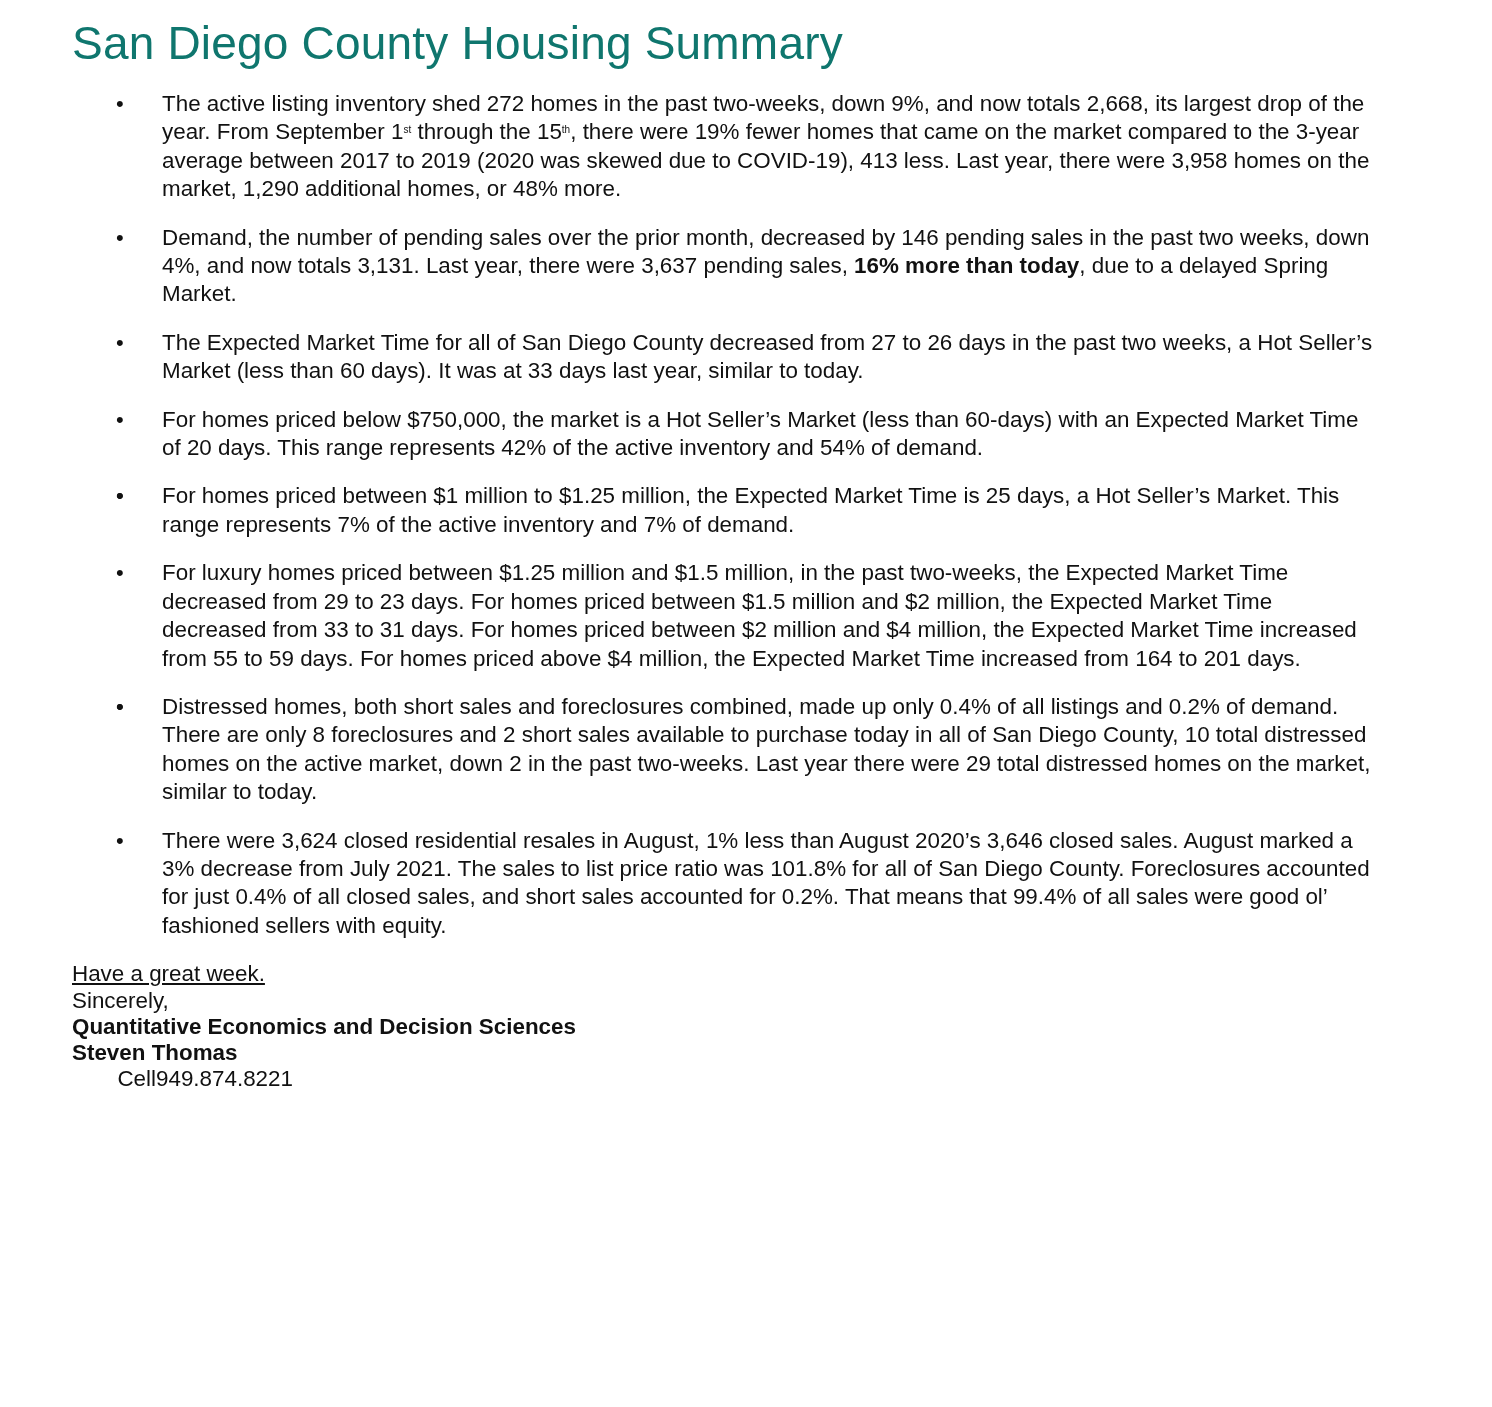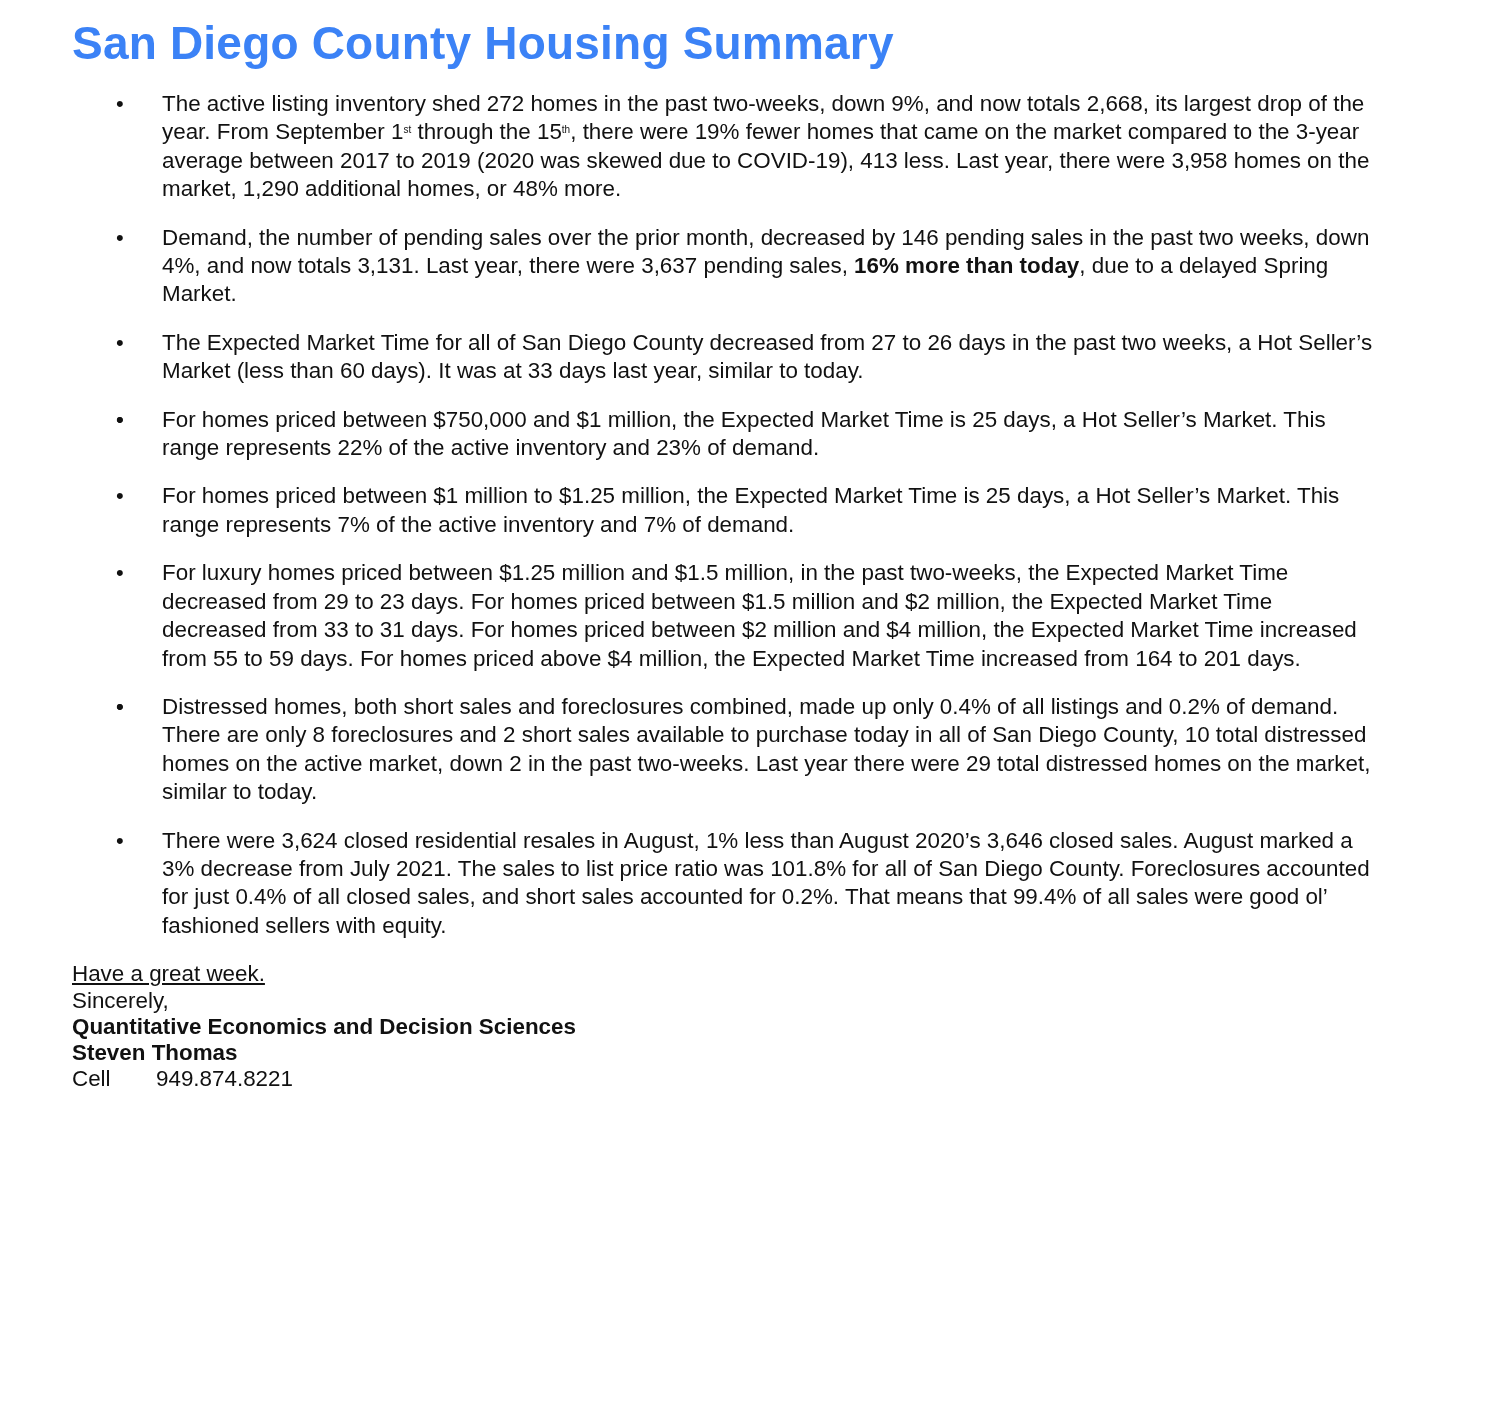--- a/index.html
+++ b/index.html
@@ -19,22 +19,22 @@
       position: absolute;
       left: 72px;
       top: 0;
       width: 1390px;
     }
     .title {
       margin: 0;
       padding-top: 14px;
       font-size: 46px;
       line-height: 58px;
-      font-weight: bold;
-      color: #3b82f6;
+      font-weight: normal;
+      color: #0f766e;
       letter-spacing: 0.2px;
     }
     .bullets {
       list-style: none;
       margin: 18px 0 0 0;
       padding: 0;
     }
     .bullet-item {
       position: relative;
       padding-left: 90px;
@@ -61,21 +61,21 @@
       line-height: 28px;
       margin-top: 10px;
       text-decoration: underline;
     }
     .sig-block {
       font-size: 22.4px;
       line-height: 26px;
     }
     .sig-line { display: block; }
     .sig-bold { font-weight: bold; }
-    .phone-label { display: inline-block; width: 84px; }
+    .phone-label { display: inline-block; width: 84px; text-align: right; }
   </style>
 </head>
 <body>
 
 <div class="page">
   <h1 class="title">San Diego County Housing Summary</h1>
 
   <ul class="bullets">
     <li class="bullet-item">
       <span class="bullet-dot">•</span>
@@ -87,25 +87,25 @@
       <span><span>Demand, the number of pending sales over the prior month, decreased by 146 pending sales in the past two weeks, down 4%, and now totals 3,131. Last year, there were 3,637 pending sales, </span><span class="bold">16% more than today</span><span>, due to a delayed Spring Market.</span></span>
     </li>
 
     <li class="bullet-item">
       <span class="bullet-dot">•</span>
       <span>The Expected Market Time for all of San Diego County decreased from 27 to 26 days in the past two weeks, a Hot Seller’s Market (less than 60 days). It was at 33 days last year, similar to today.</span>
     </li>
 
     <li class="bullet-item">
       <span class="bullet-dot">•</span>
+      <span>For homes priced below $750,000, the market is a Hot Seller’s Market (less than 60-days) with an Expected Market Time of 20 days. This range represents 42% of the active inventory and 54% of demand.</span>
     </li>
 
     <li class="bullet-item">
       <span class="bullet-dot">•</span>
-      <span>For homes priced between $750,000 and $1 million, the Expected Market Time is 25 days, a Hot Seller’s Market. This range represents 22% of the active inventory and 23% of demand.</span>
     </li>
 
     <li class="bullet-item">
       <span class="bullet-dot">•</span>
       <span>For homes priced between $1 million to $1.25 million, the Expected Market Time is 25 days, a Hot Seller’s Market. This range represents 7% of the active inventory and 7% of demand.</span>
     </li>
 
     <li class="bullet-item">
       <span class="bullet-dot">•</span>
       <span>For luxury homes priced between $1.25 million and $1.5 million, in the past two-weeks, the Expected Market Time decreased from 29 to 23 days. For homes priced between $1.5 million and $2 million, the Expected Market Time decreased from 33 to 31 days. For homes priced between $2 million and $4 million, the Expected Market Time increased from 55 to 59 days. For homes priced above $4 million, the Expected Market Time increased from 164 to 201 days.</span>

